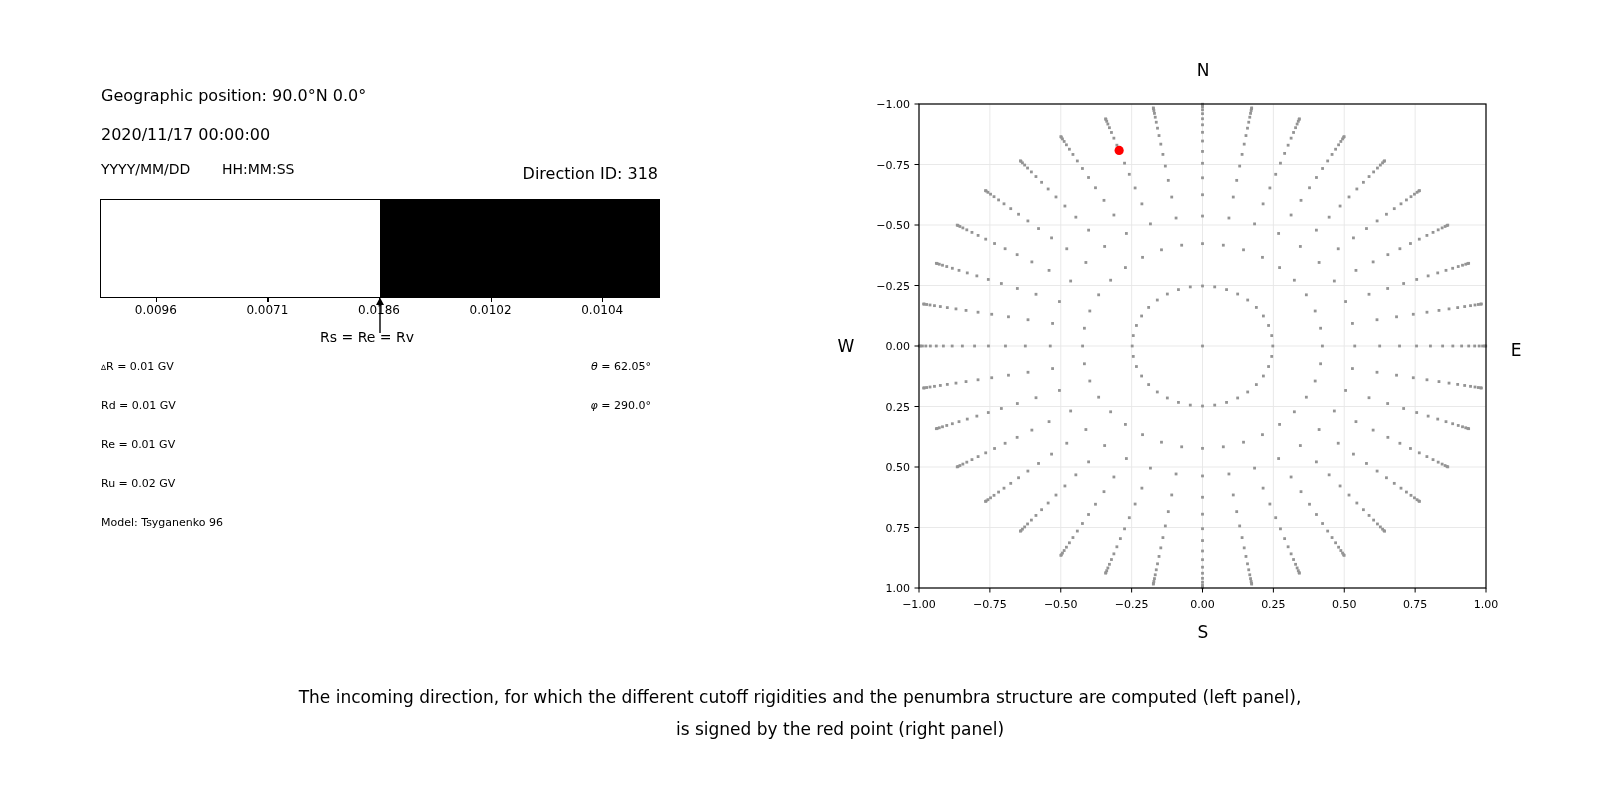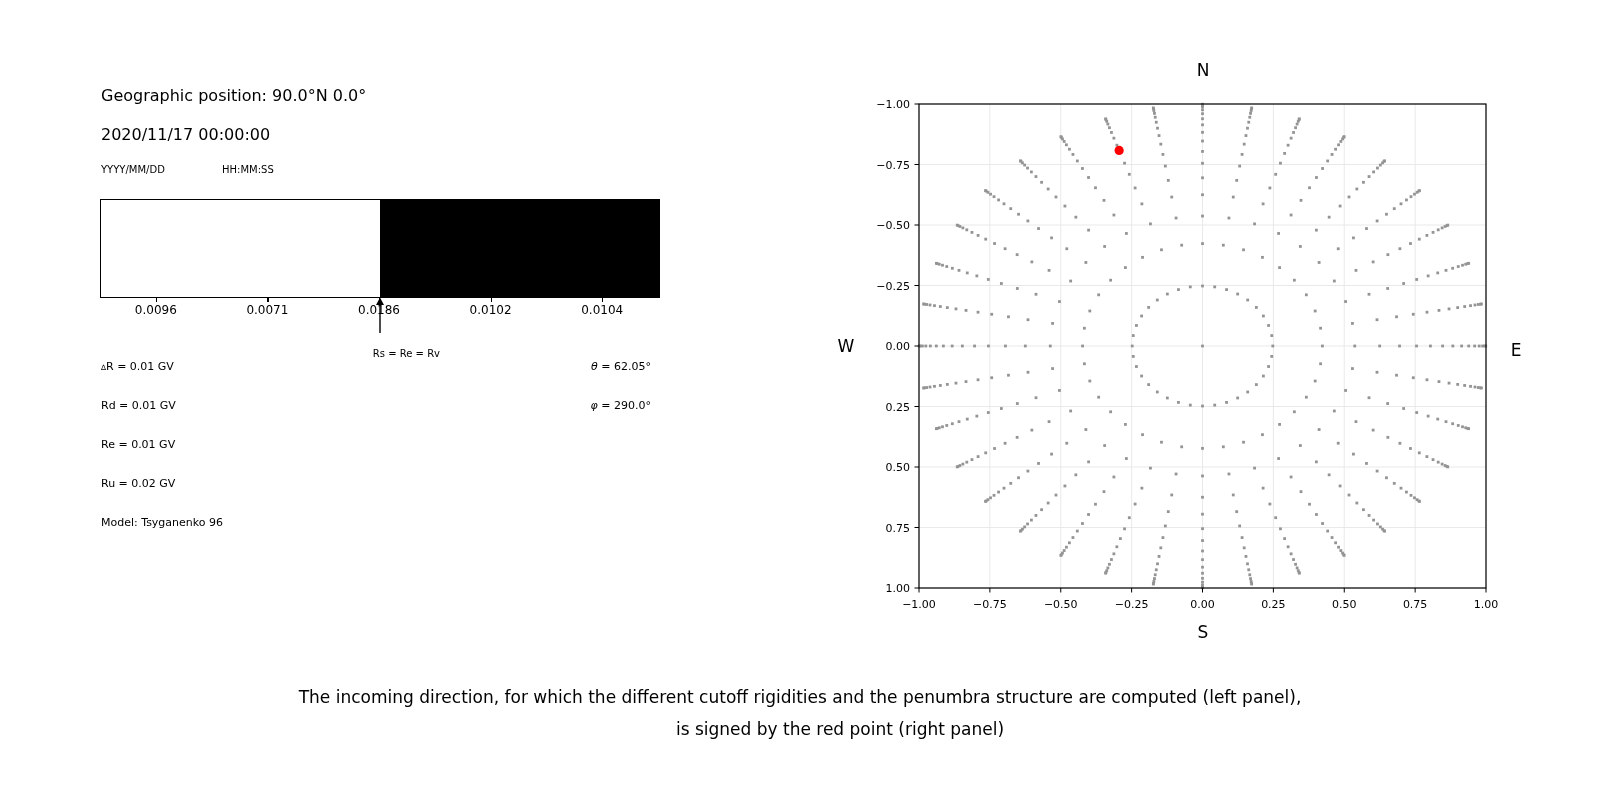--- a/index.html
+++ b/index.html
@@ -2,23 +2,23 @@
 <html><head>
 <meta charset="utf-8">
 <style>
   html,body{margin:0;padding:0;background:#ffffff;}
   .canvas{position:relative;width:1600px;height:800px;background:#ffffff;
           font-family:"DejaVu Sans",sans-serif;color:#000;overflow:hidden;}
   .abs{position:absolute;}
   .t16{font-size:16px;line-height:19px;}
   .t15{font-size:11px;line-height:19px;}
   .t12{font-size:12px;line-height:14px;}
-  .t11{font-size:10px;line-height:13px;}
+  .t11{font-size:14px;line-height:13px;}
   .right{text-align:right;}
-  .center{text-align:right;margin-top:16px;}
+  .center{text-align:left;}
   .delta{font-size:0.68em;}
   .math{font-style:italic;}
   #bar-frame{border:1.2px solid #000;background:#fff;}
   #bar-black{position:absolute;top:0;height:100%;background:#000;}
   .btick{position:absolute;width:1.2px;height:4.5px;background:#000;top:0;}
   .btlabel{position:absolute;width:80px;margin-left:-40px;text-align:center;}
   .caption{width:1600px;text-align:center;font-size:17px;}
   .credit{width:1600px;text-align:center;font-size:10.5px;}
   .compass{font-size:17px;width:44px;text-align:center;}
 </style>
@@ -28,20 +28,21 @@
 <div class="canvas">
 
   <div class="abs t16" style="left:101px;top:86px;">Geographic position: 90.0°N 0.0°</div>
 
   <div class="abs t16" style="left:101px;top:125px;">2020/11/17 00:00:00</div>
 
   <div class="abs t11" style="left:101px;top:163px;">YYYY/MM/DD</div>
 
   <div class="abs t11" style="left:222px;top:163px;">HH:MM:SS</div>
 
+  <div class="abs t16 right" style="left:358px;top:164px;width:300px;">Direction ID: 318</div>
 
   <div class="abs" id="bar-frame" style="left:100px;top:199px;width:558px;height:97px;">
     <div id="bar-black" style="left: 279px; width: 279px;"></div>
   </div>
   <div class="abs" id="bar-tickmarks" style="left:100px;top:297px;width:558px;height:6px;">
       <div class="btick" style="left: 55.8px;"></div>
       <div class="btick" style="left: 167.4px;"></div>
       <div class="btick" style="left: 279px;"></div>
       <div class="btick" style="left: 390.6px;"></div>
       <div class="btick" style="left: 502.2px;"></div>

